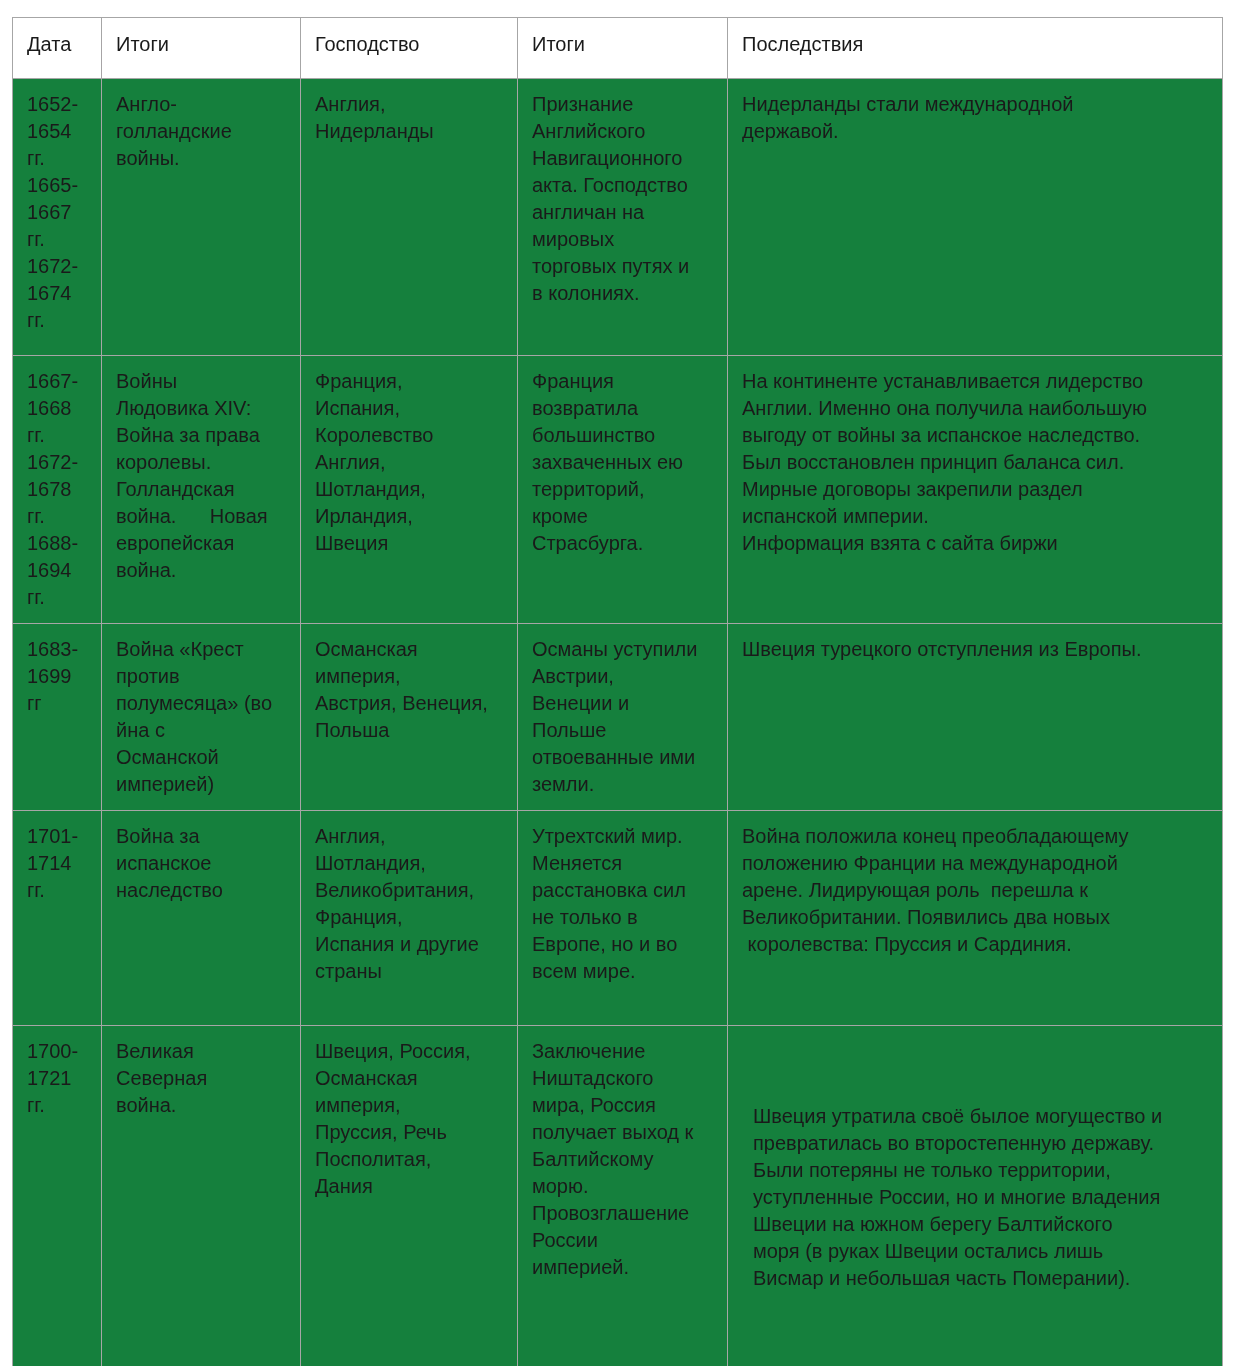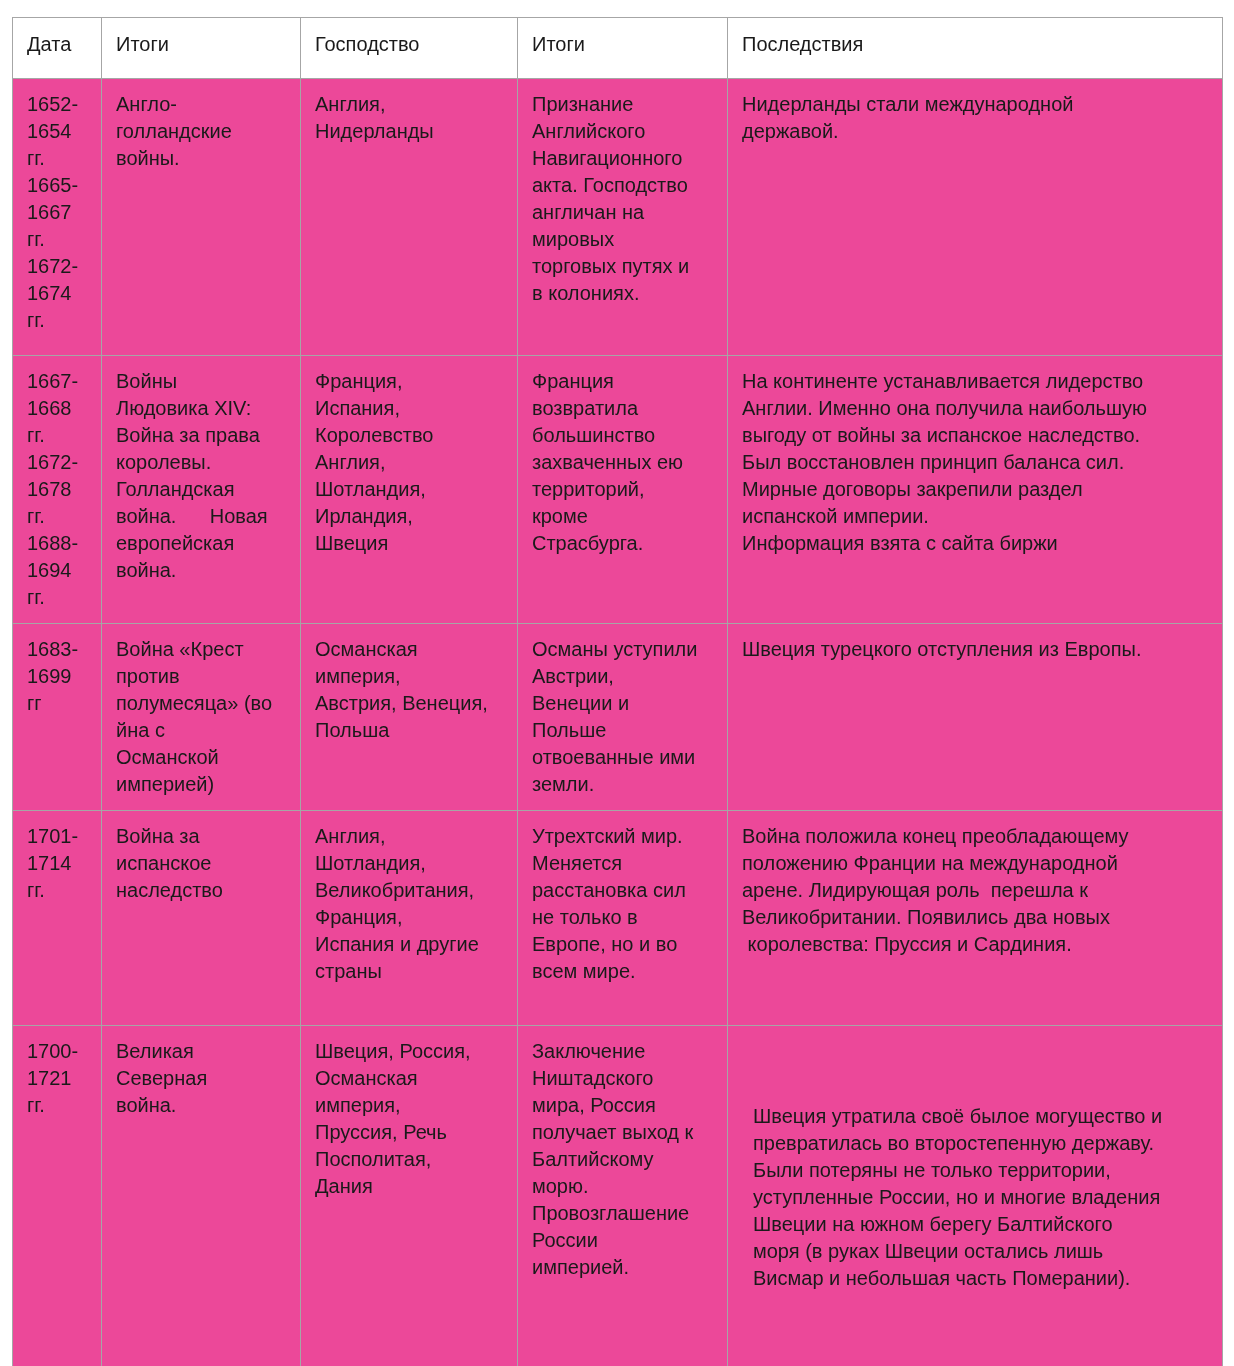--- a/index.html
+++ b/index.html
@@ -33,21 +33,21 @@
     overflow-wrap: break-word;
   }
   table.wars thead th {
     background: #ffffff;
     vertical-align: middle;
     height: 52px;
     padding-top: 0;
     padding-bottom: 8px;
   }
   table.wars tbody td {
-    background: #ec4899;
+    background: #15803d;
   }
   tr.row-1 { height: 277px; }
   tr.row-2 { height: 267px; margin-left: 20px; }
   tr.row-3 { height: 183px; margin-left: 48px; }
   tr.row-4 { height: 215px; }
   tr.row-5 { height: 366px; }
   td p { margin: 11px; }
   td p + p { margin-top: 18px; }
 </style>
 </head>

